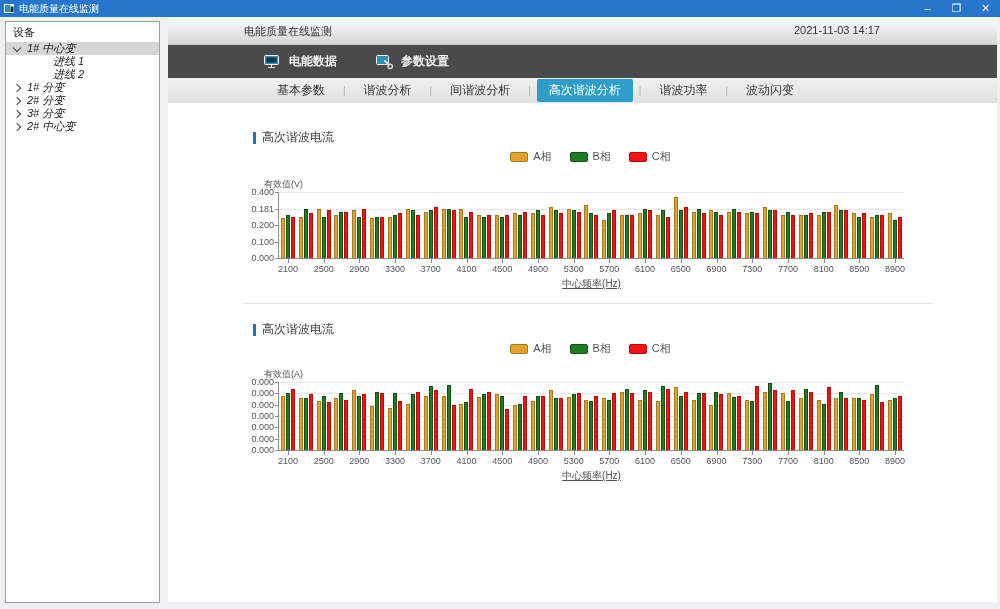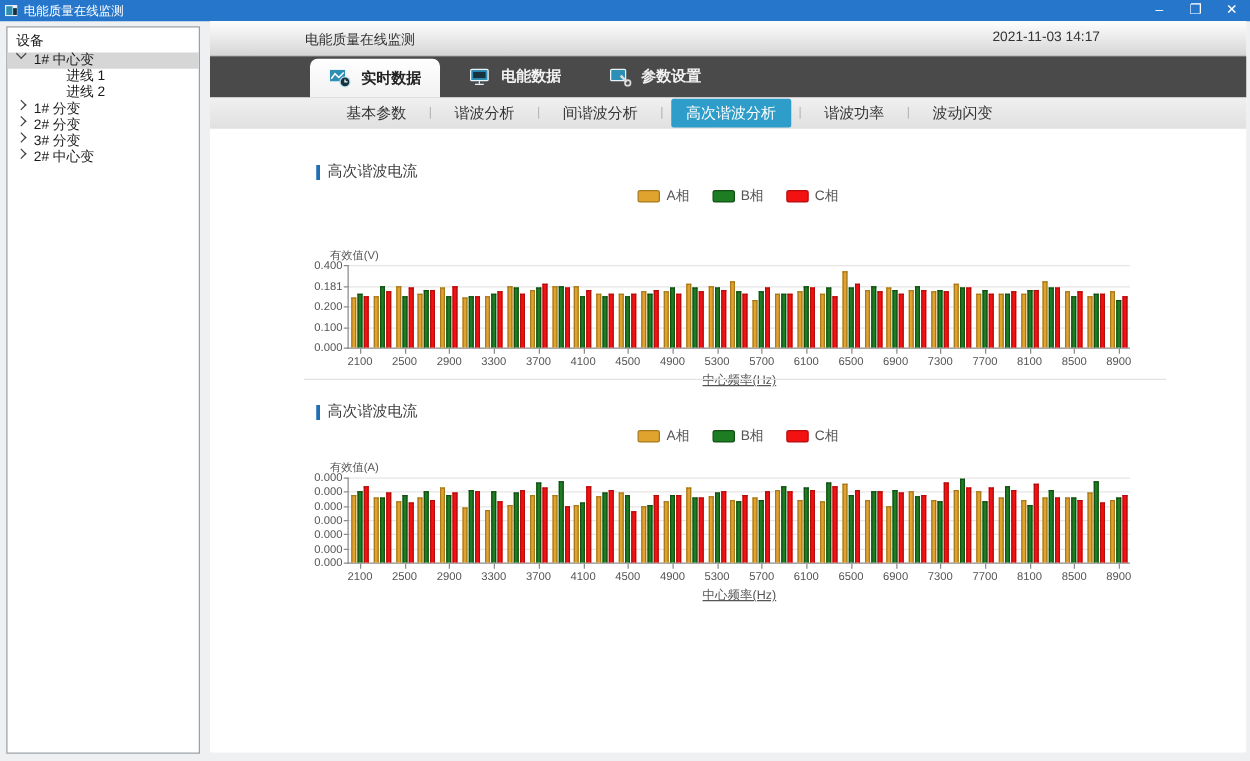--- a/index.html
+++ b/index.html
@@ -11,21 +11,21 @@
   
   .titlebar{position:absolute;left:0;top:0;width:1000px;height:17px;background:#2677cc;
     display:flex;align-items:center;color:#fff;font-size:10px;}
   .titlebar .app-ico{margin:0 5px 0 4px;display:inline-flex;}
   .titlebar .t-title{flex:1;}
   .win-btn{width:29px;height:17px;text-align:center;line-height:16px;font-size:11px;color:#fff;cursor:default;}
   
   .sidebar{position:absolute;left:5px;top:21px;width:153px;height:580px;background:#fff;
     border:1px solid #9aa0a6;font-size:11px;color:#1a1a1a;}
   .sb-header{padding:3px 0 2px 7px;}
-  .tree-row{height:13px;line-height:13px;display:flex;align-items:flex-start;white-space:nowrap;cursor:default;}
+  .tree-row{height:13px;line-height:13px;display:flex;align-items:center;white-space:nowrap;cursor:default;font-style:italic;}
   .tree-row.sel{background:#d6d6d6;}
   .chev{display:inline-block;width:5px;height:5px;border-right:1px solid #444;border-bottom:1px solid #444;margin-left:8px;}
   .chev.down{transform:rotate(45deg);margin-top:-2px;}
   .chev.right{transform:rotate(-45deg);}
   .tree-label.l0{margin-left:7px;}
   .tree-label.l1{margin-left:33px;}
   
   .main{position:absolute;left:168px;top:17px;width:829px;height:585px;background:#fff;}
   .header-bar{position:absolute;left:0;top:0;width:100%;height:28px;
     background:linear-gradient(#fefefe,#d6d6d6);border-bottom:1px solid #c2c2c2;box-sizing:border-box;
@@ -119,31 +119,20 @@
     </div>
 </div>
 
 <div class="main">
   <div class="header-bar">
     <span class="h-title">电能质量在线监测</span>
     <span class="h-time">2021-11-03 14:17</span>
   </div>
 
   <div class="tab-bar" id="tab-bar">
-      <div class="tab active">
-        <span class="ticon">
-          <svg width="19" height="16" viewBox="0 0 19 16">
-            <rect x="0.5" y="0.5" width="13" height="10" fill="#2e8fb4" stroke="#e8f4fa"></rect>
-            <polyline points="2,8 5,4 8,7 12,3" fill="none" stroke="#fff" stroke-width="1.2"></polyline>
-            <circle cx="13" cy="10.5" r="4" fill="#16323e" stroke="#bfe0ee"></circle>
-            <path d="M13 8.5 v2 h2" fill="none" stroke="#fff"></path>
-          </svg>
-        </span>
-        <span>实时数据</span>
-      </div>
       <div class="tab">
         <span class="ticon">
           <svg width="19" height="16" viewBox="0 0 19 16">
             <rect x="1.5" y="1.5" width="14" height="9" rx="1" fill="#2e8fb4" stroke="#e8f4fa"></rect>
             <rect x="3.5" y="3.5" width="10" height="5" fill="#16323e"></rect>
             <line x1="8.5" y1="11" x2="8.5" y2="13" stroke="#e8f4fa"></line>
             <line x1="5" y1="13.5" x2="12" y2="13.5" stroke="#e8f4fa"></line>
           </svg>
         </span>
         <span>电能数据</span>
@@ -184,21 +173,21 @@
       </div>
       <div class="lg-item">
         <span class="swatch" style="background: rgb(30, 125, 34); border: 1px solid rgb(18, 80, 19);"></span>
         <span>B相</span>
       </div>
       <div class="lg-item">
         <span class="swatch" style="background: rgb(242, 18, 18); border: 1px solid rgb(181, 13, 13);"></span>
         <span>C相</span>
       </div>
     </div>
-  <div class="chart" id="chart-0" style="top:175px;margin-top:20px;">
+  <div class="chart" id="chart-0" style="top:175px;">
       <div class="ylab">有效值(V)</div>
       <div class="plot" style="height: 66px;">
         <div class="gridline" style="top: 0px;"></div>
         <div class="ytick-mark" style="top: 0px;"></div>
         <div class="ytick-label" style="top: -5px;">0.400</div>
         <div class="gridline" style="top: 17px;"></div>
         <div class="ytick-mark" style="top: 17px;"></div>
         <div class="ytick-label" style="top: 12px;">0.181</div>
         <div class="gridline" style="top: 33px;"></div>
         <div class="ytick-mark" style="top: 33px;"></div>

